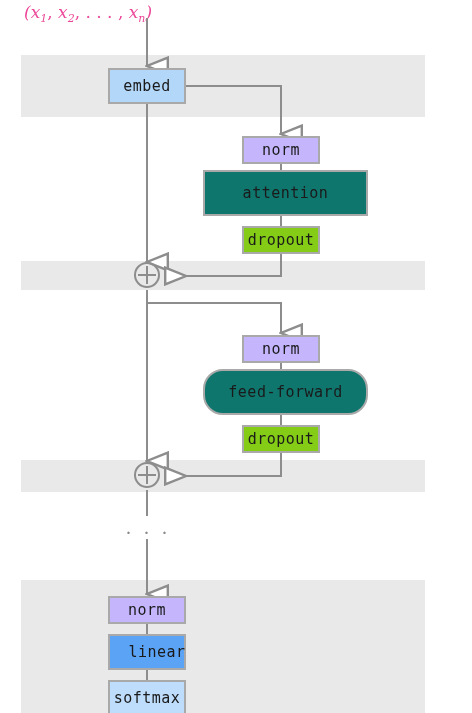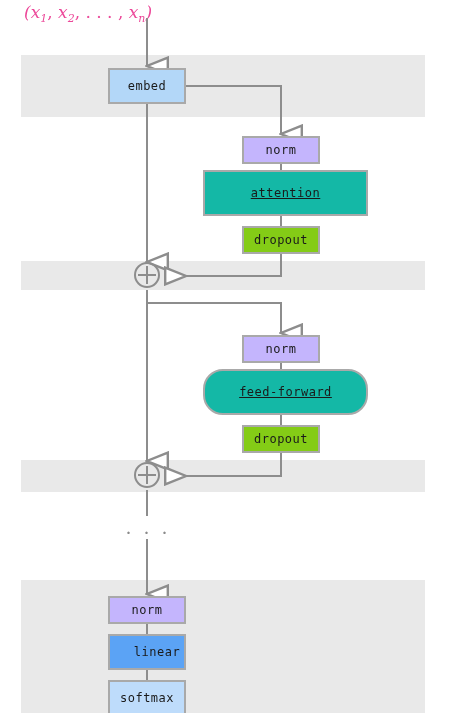--- a/index.html
+++ b/index.html
@@ -22,28 +22,28 @@
     width: 404px;
   }
   .node {
     position: absolute;
     box-sizing: border-box;
     border: 2px solid #a9a9a9;
     display: flex;
     align-items: center;
     justify-content: center;
     font-family: "DejaVu Sans Mono", "Liberation Mono", monospace;
-    font-size: 12px;
+    font-size: 15px;
     color: #1a1a1a;
     letter-spacing: 0.5px;
     white-space: nowrap;
   }
   .n-embed   { background: #b3d7f8; }
   .n-norm    { background: #c4b5fd; }
-  .n-big     { background: #14b8a6; text-decoration: underline; }
+  .n-big     { background: #0f766e; }
   .n-drop    { background: #84cc16; }
   .n-linear  { background: #5ba3f5; }
   .n-softmax { background: #bedcfb; }
 
   .title {
     position: absolute;
     left: 0;
     top: 2px;
     width: 294px;
     font-family: "DejaVu Serif", "Liberation Serif", serif;

